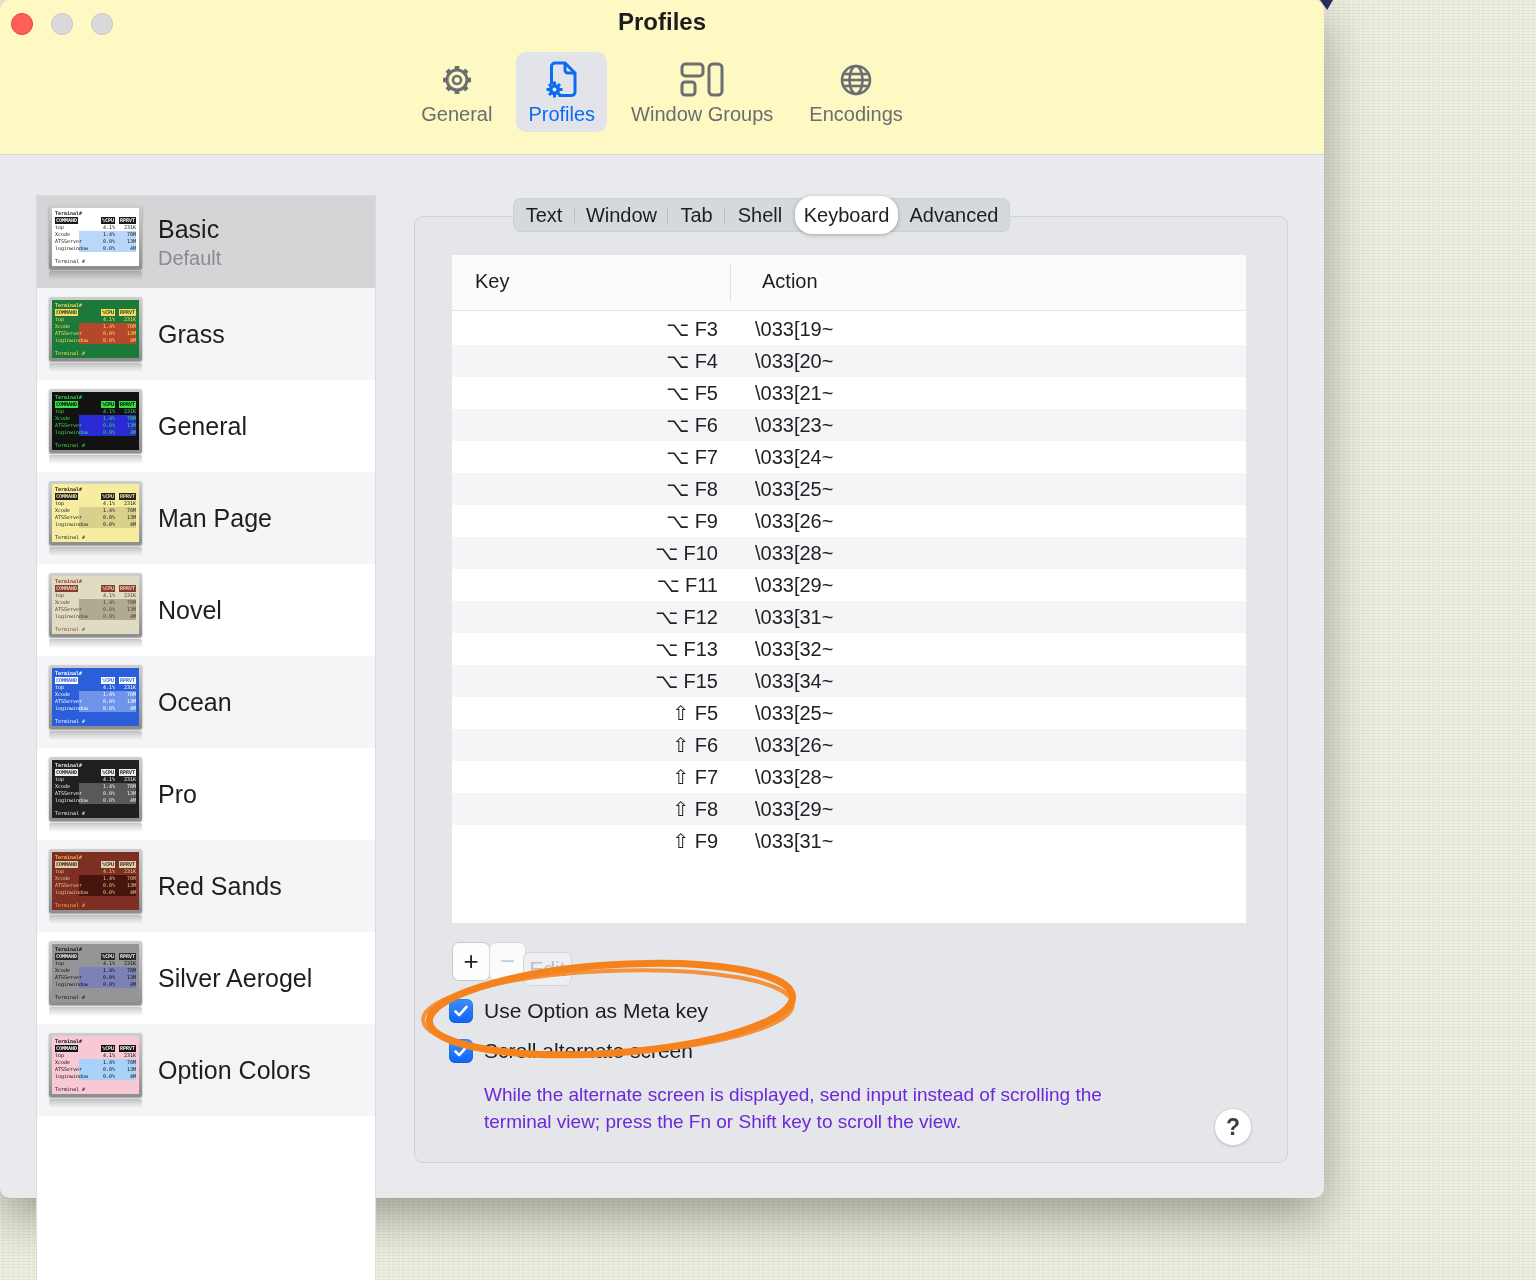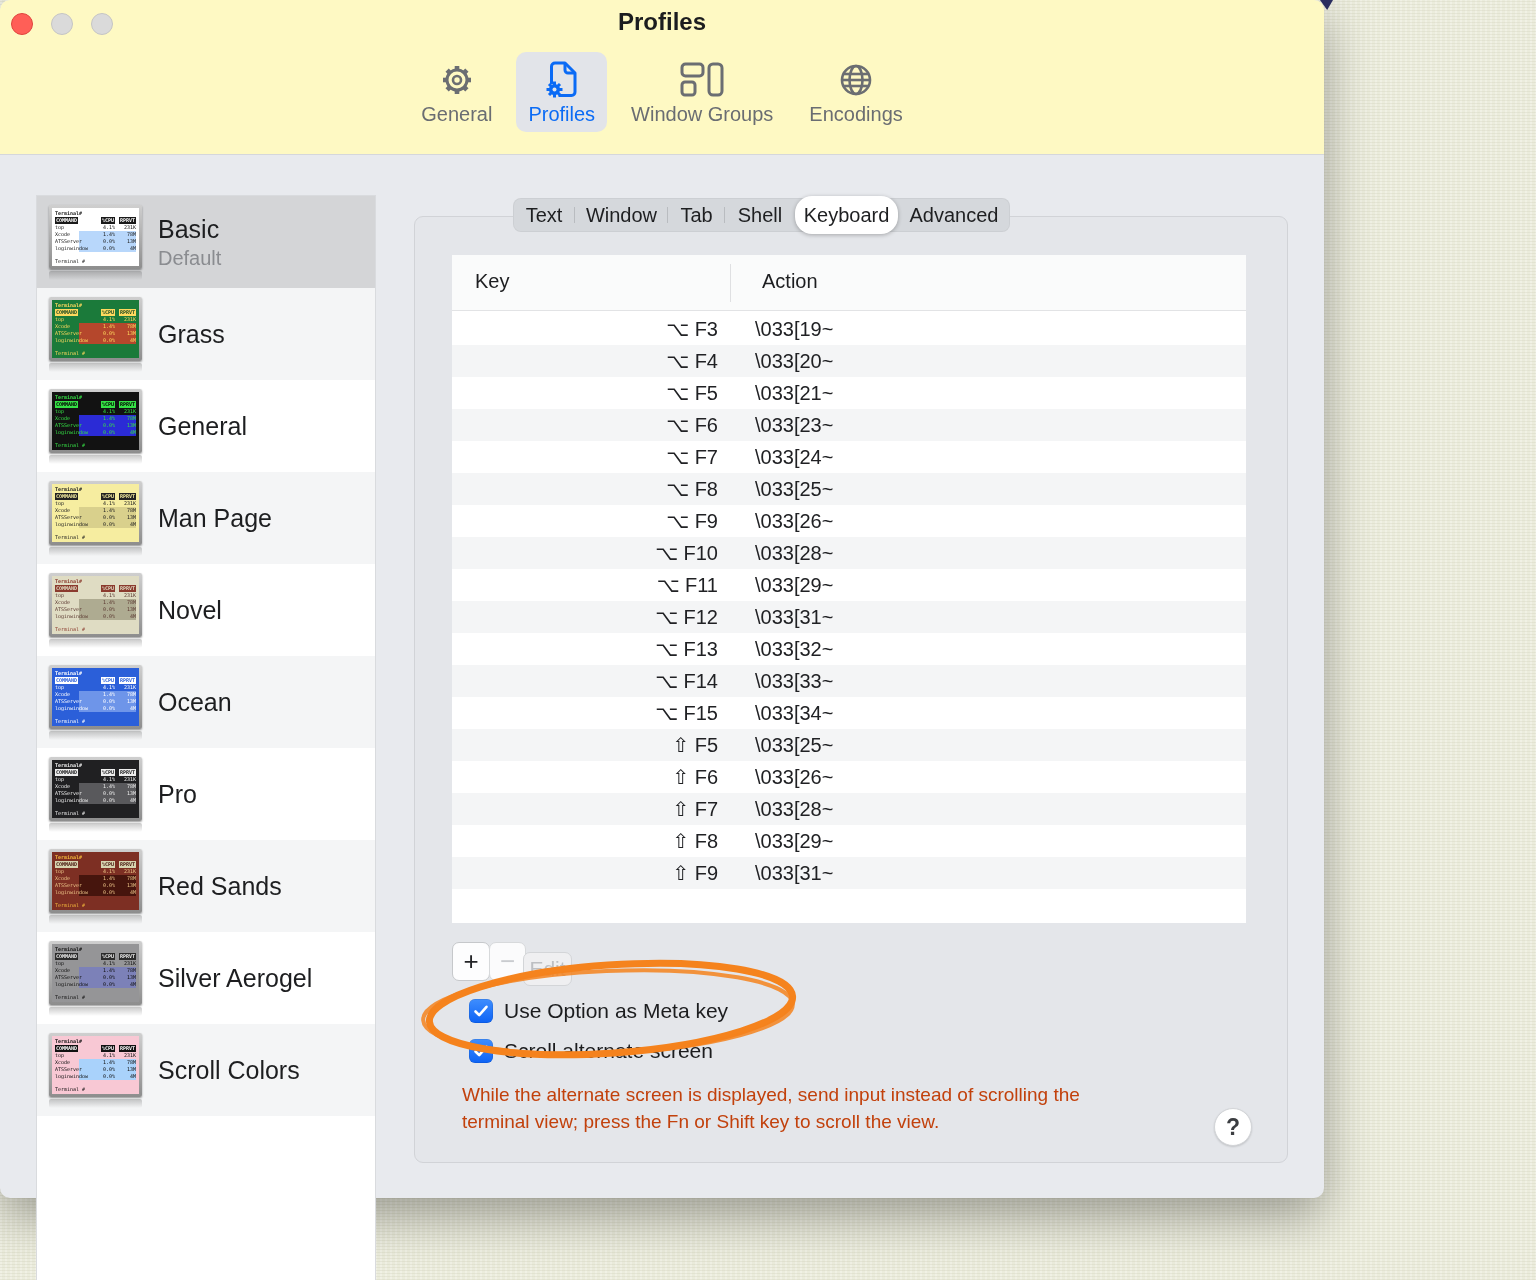--- a/index.html
+++ b/index.html
@@ -84,28 +84,28 @@
   .kt-row .k{width:266px;text-align:right;}
   .kt-row .a{margin-left:37px;}
   
   .btn{position:absolute;display:flex;align-items:center;justify-content:center;border-radius:7px;}
   .btn-add{left:452px;top:786px;width:38px;height:39px;background:#fdfdfe;border:1px solid #c6c8cb;
     font-size:26px;color:#232427;}
   .btn-remove{left:489px;top:786px;width:37px;height:39px;background:#fbfbfc;border:1px solid #d7d9db;
     font-size:26px;color:#c9cbcf;}
   .btn-edit{left:523px;top:796px;width:49px;height:34px;background:#efeff1;border:1px solid #d3d5d8;
     font-size:21px;color:#bdbfc3;}
-  .cb-row{position:absolute;left:469px;display:flex;align-items:center;gap:11px;}
+  .cb-row{position:absolute;left:449px;display:flex;align-items:center;gap:11px;}
   .cb-row.r1{top:843px;} .cb-row.r2{top:883px;}
   .checkbox{width:24px;height:24px;border-radius:6px;
     background:linear-gradient(180deg,#3f8efe,#0d63f5);box-shadow:inset 0 0 0 .5px rgba(0,0,0,.15);
     display:flex;align-items:center;justify-content:center;}
   .cb-label{font-size:21px;color:#1c1d1f;}
-  .footnote{position:absolute;left:462px;top:925px;width:680px;font-size:19px;line-height:27px;
-    color:#c2410c;}
+  .footnote{position:absolute;left:484px;top:925px;width:680px;font-size:19px;line-height:27px;
+    color:#6d28d9;}
   .help-btn{position:absolute;left:1214px;top:952px;width:38px;height:38px;border-radius:50%;
     background:#fff;border:1px solid #d3d5d8;box-shadow:0 1px 2px rgba(0,0,0,.15);
     display:flex;align-items:center;justify-content:center;font-size:23px;font-weight:600;color:#3b3d41;}
   .annotation{position:absolute;left:0;top:0;width:1324px;height:1042px;pointer-events:none;z-index:10;}
 </style>
 </head>
 <body>
 
 <div>
   <div class="cursor-artifact"></div>
@@ -373,21 +373,21 @@
                     <div class="t-line"><span class="nm">top</span><span class="c1">4.1%</span><span class="c2">231K</span></div>
                     <div class="t-line" style="background: linear-gradient(90deg, transparent 0px, transparent 30%, rgb(169, 210, 251) 30%);"><span class="nm">Xcode</span><span class="c1">1.4%</span><span class="c2">78M</span></div>
                     <div class="t-line" style="background: linear-gradient(90deg, transparent 0px, transparent 30%, rgb(169, 210, 251) 30%);"><span class="nm">ATSServer</span><span class="c1">0.0%</span><span class="c2">13M</span></div>
                     <div class="t-line" style="background: linear-gradient(90deg, transparent 0px, transparent 30%, rgb(169, 210, 251) 30%);"><span class="nm">loginwindow</span><span class="c1">0.0%</span><span class="c2">4M</span></div>
                     <div class="t-line" style="margin-top: 6px; color: rgb(17, 17, 17);">Terminal #</div>
                   </div>
                 </div>
                 <div class="reflect"></div>
               </div>
               <div>
-                <div class="p-name">Scroll Colors</div>
+                <div class="p-name">Option Colors</div>
               </div>
             </div>
           </div>
         <div class="plist-footer">
           <div class="pf-btn w1">+</div>
           <div class="pf-btn w2">−</div>
           <div class="pf-btn w3">
             <span>
               <svg width="44" height="28" viewBox="0 0 44 28" fill="none">
                 <circle cx="14" cy="14" r="10.5" stroke="#2c2d30" stroke-width="2"></circle>
@@ -458,24 +458,20 @@
             </div>
             <div class="kt-row">
               <span class="k">⌥ F12</span>
               <span class="a">\033[31~</span>
             </div>
             <div class="kt-row">
               <span class="k">⌥ F13</span>
               <span class="a">\033[32~</span>
             </div>
             <div class="kt-row">
-              <span class="k">⌥ F14</span>
-              <span class="a">\033[33~</span>
-            </div>
-            <div class="kt-row">
               <span class="k">⌥ F15</span>
               <span class="a">\033[34~</span>
             </div>
             <div class="kt-row">
               <span class="k">⇧ F5</span>
               <span class="a">\033[25~</span>
             </div>
             <div class="kt-row">
               <span class="k">⇧ F6</span>
               <span class="a">\033[26~</span>

